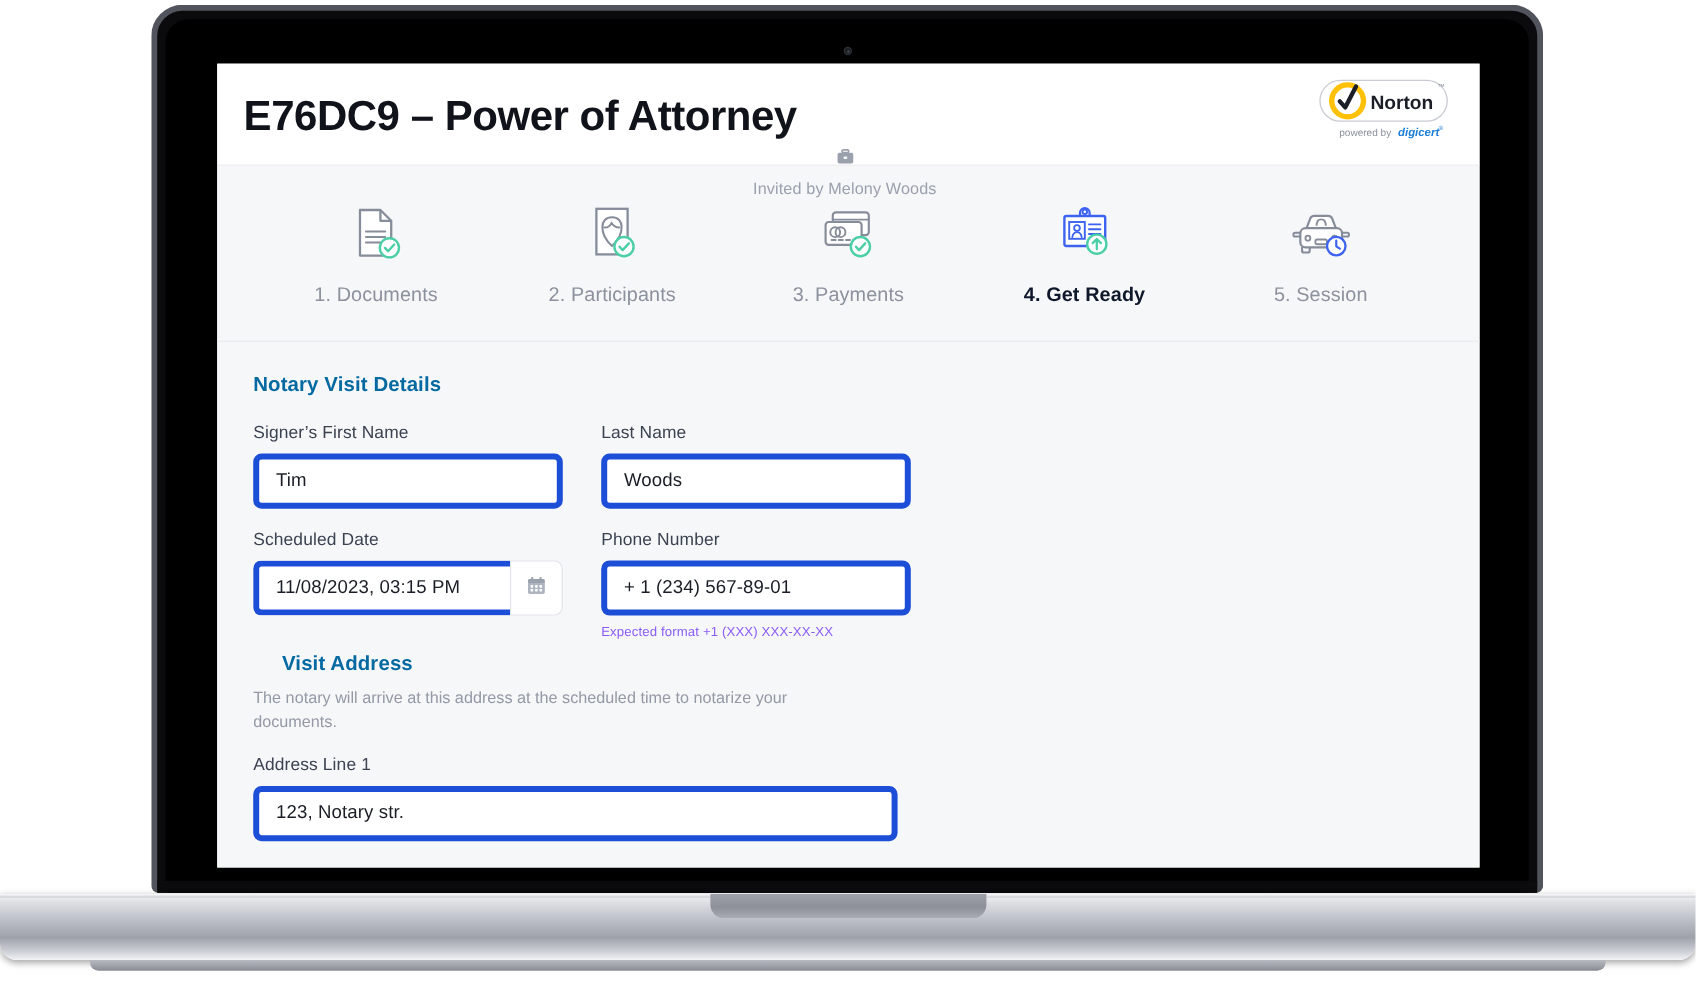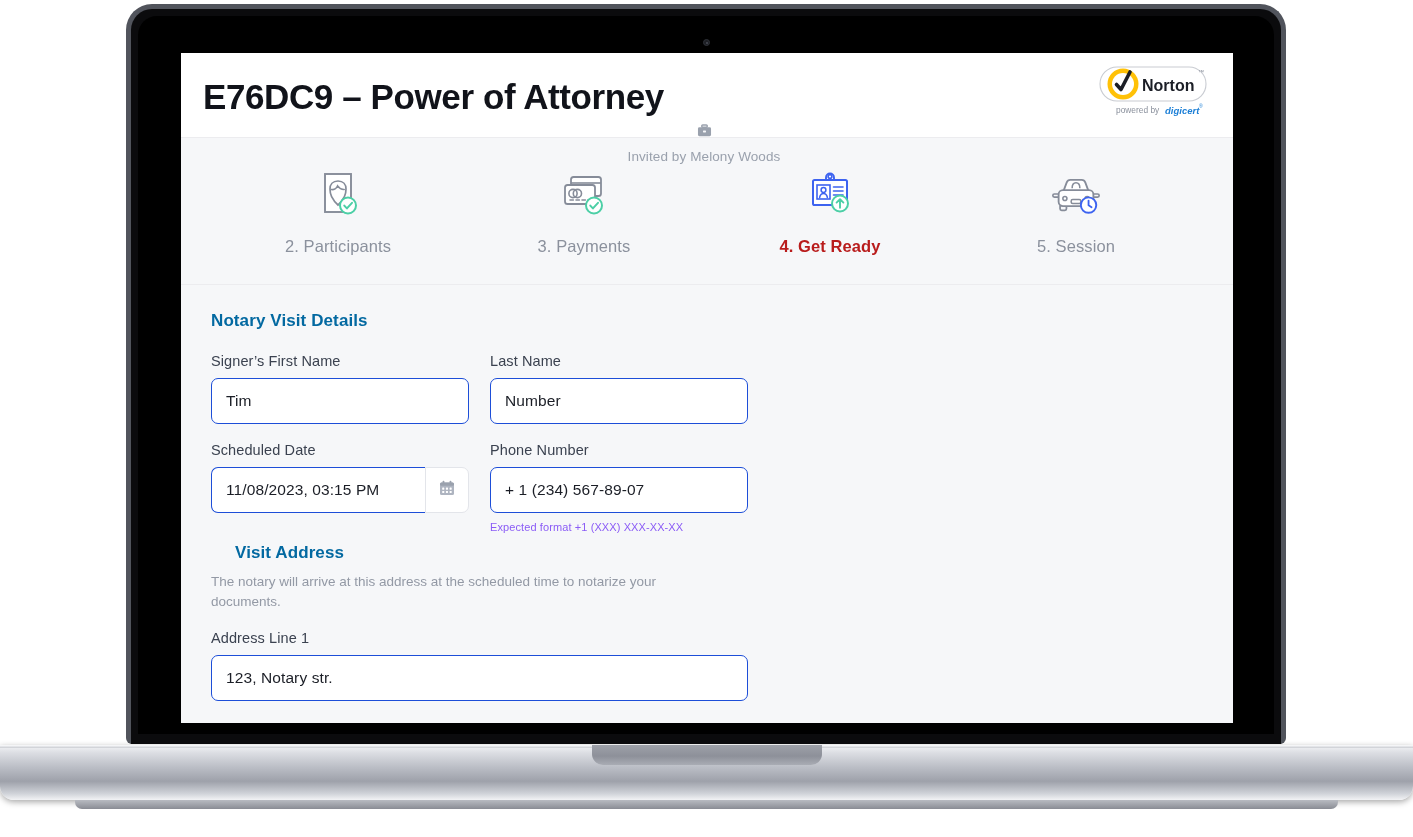--- a/index.html
+++ b/index.html
@@ -189,21 +189,21 @@
     align-items: center;
     justify-content: center;
   }
   .step-label {
     font-size: 16.5px;
     color: #8b919d;
     letter-spacing: .1px;
     white-space: nowrap;
   }
   .step.active .step-label {
-    color: #b91c1c;
+    color: #0f172a;
     font-weight: 700;
   }
 
   
   .content {
     background: #f6f7f9;
     padding: 26px 0 0 0;
     height: 438px;
     box-sizing: border-box;
   }
@@ -221,38 +221,38 @@
   .section-desc {
     font-size: 13.5px;
     line-height: 20px;
     color: #9399a5;
     max-width: 490px;
     margin: 0 0 18px 0;
   }
 
   .field-row {
     display: flex;
-    gap: 21px;
+    gap: 32px;
     margin-bottom: 10px;
   }
   .field { width: 258px; }
   .field.wide { width: 537px; }
 
   .field-label {
     display: block;
     font-size: 14.5px;
     color: #3b4250;
     margin-bottom: 9px;
     letter-spacing: .1px;
   }
   .input-box {
     width: 100%;
     height: 46px;
     background: #ffffff;
-    border: 1px solid #1d4ed8;
+    border: 5px solid #1d4ed8;
     border-radius: 7px;
     box-sizing: border-box;
     display: flex;
     align-items: center;
     padding: 0 14px;
     font-size: 15.5px;
     color: #1b1e26;
     letter-spacing: .1px;
   }
   .input-group {
@@ -320,20 +320,36 @@
           <text x="99" y="13" font-family="'Liberation Sans', sans-serif" font-size="6" fill="#8b919d">™</text>
           <text x="17" y="52" font-family="'Liberation Sans', sans-serif" font-size="8.4" fill="#8b919d">powered by</text>
           <text x="66" y="52.5" font-family="'Liberation Sans', sans-serif" font-size="9.5" font-weight="bold" font-style="italic" fill="#1a7ed6">digicert</text>
           <text x="100" y="47" font-family="'Liberation Sans', sans-serif" font-size="5" fill="#1a7ed6">®</text>
         </svg>
       </div>
     </div>
 
     <div class="stepper">
 
+      <div class="step">
+        <div class="step-icon">
+          <svg width="50" height="50" viewBox="0 0 50 50">
+            <path d="M12 6 h17 l9 9 v29 h-26 z" fill="#ffffff" stroke="#868c99" stroke-width="1.9" stroke-linejoin="round"></path>
+            <path d="M29 6 v9 h9" fill="none" stroke="#868c99" stroke-width="1.9" stroke-linejoin="round"></path>
+            <g stroke="#868c99" stroke-width="1.7" stroke-linecap="round">
+              <line x1="17" y1="24" x2="33" y2="24"></line>
+              <line x1="17" y1="28.5" x2="33" y2="28.5"></line>
+              <line x1="17" y1="33" x2="33" y2="33"></line>
+            </g>
+            <circle cx="36.5" cy="37.5" r="8" fill="#ffffff" stroke="#4ccfa6" stroke-width="2"></circle>
+            <path d="M32.8 37.6 l2.6 2.8 l5.1 -5.6" fill="none" stroke="#4ccfa6" stroke-width="2" stroke-linecap="round" stroke-linejoin="round"></path>
+          </svg>
+        </div>
+        <span class="step-label">1. Documents</span>
+      </div>
 
       <div class="step">
         <div class="step-icon">
           <svg width="50" height="50" viewBox="0 0 50 50">
             <rect x="12" y="5" width="26" height="38" fill="#ffffff" stroke="#868c99" stroke-width="1.9"></rect>
             <path d="M25 12 c-5.2 0 -8 3.6 -8 8 c0 3.2 .6 5.6 1.6 7.6 c1.4 2.8 3.2 5.6 6.4 8.4 c3.2 -2.8 5 -5.6 6.4 -8.4 c1 -2 1.6 -4.4 1.6 -7.6 c0 -4.4 -2.8 -8 -8 -8 z" fill="#ffffff" stroke="#868c99" stroke-width="1.7"></path>
             <path d="M18.4 20.5 c2.6 .6 5.2 -1.4 6.2 -3.6 c1.6 2.2 4 3.8 6.6 3.6" fill="none" stroke="#868c99" stroke-width="1.6" stroke-linecap="round"></path>
             <circle cx="35" cy="36.5" r="8" fill="#ffffff" stroke="#4ccfa6" stroke-width="2"></circle>
             <path d="M31.3 36.6 l2.6 2.8 l5.1 -5.6" fill="none" stroke="#4ccfa6" stroke-width="2" stroke-linecap="round" stroke-linejoin="round"></path>
           </svg>
@@ -407,21 +423,21 @@
 
         <h2 class="section-title">Notary Visit Details</h2>
 
         <div class="field-row">
           <div class="field">
             <label class="field-label">Signer’s First Name</label>
             <div class="input-box">Tim</div>
           </div>
           <div class="field">
             <label class="field-label">Last Name</label>
-            <div class="input-box">Number</div>
+            <div class="input-box">Woods</div>
           </div>
         </div>
 
         <div class="spacer-8"></div>
 
         <div class="field-row">
           <div class="field">
             <label class="field-label">Scheduled Date</label>
             <div class="input-group">
               <div class="input-box">11/08/2023, 03:15 PM</div>
@@ -440,21 +456,21 @@
                       <rect x="6.9" y="10.9" width="2.1" height="2.1" rx=".4"></rect>
                       <rect x="10.6" y="10.9" width="2.1" height="2.1" rx=".4"></rect>
                     </g>
                   </svg>
                 </span>
               </div>
             </div>
           </div>
           <div class="field">
             <label class="field-label">Phone Number</label>
-            <div class="input-box">+ 1 (234) 567-89-07</div>
+            <div class="input-box">+ 1 (234) 567-89-01</div>
             <div class="field-hint">Expected format +1 (XXX) XXX-XX-XX</div>
           </div>
         </div>
 
         <h2 class="section-title second">Visit Address</h2>
         <p class="section-desc">The notary will arrive at this address at the scheduled time to notarize your documents.</p>
 
         <div class="field wide">
           <label class="field-label">Address Line 1</label>
           <div class="input-box">123, Notary str.</div>

